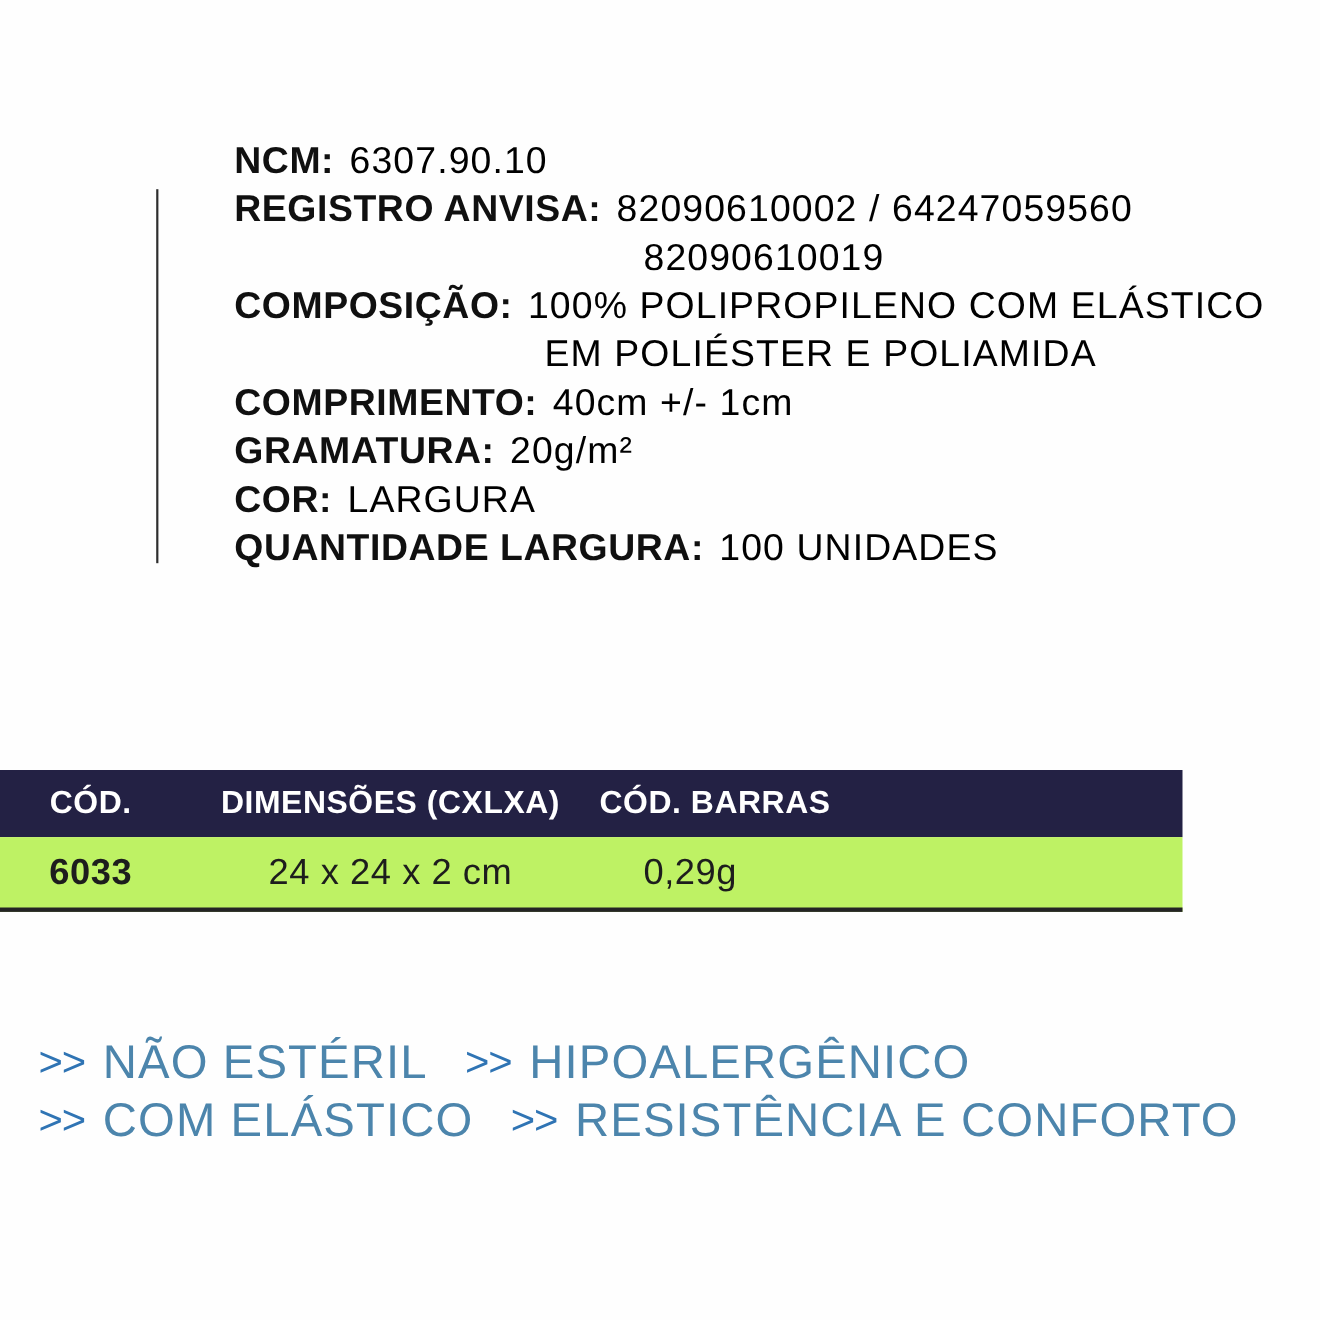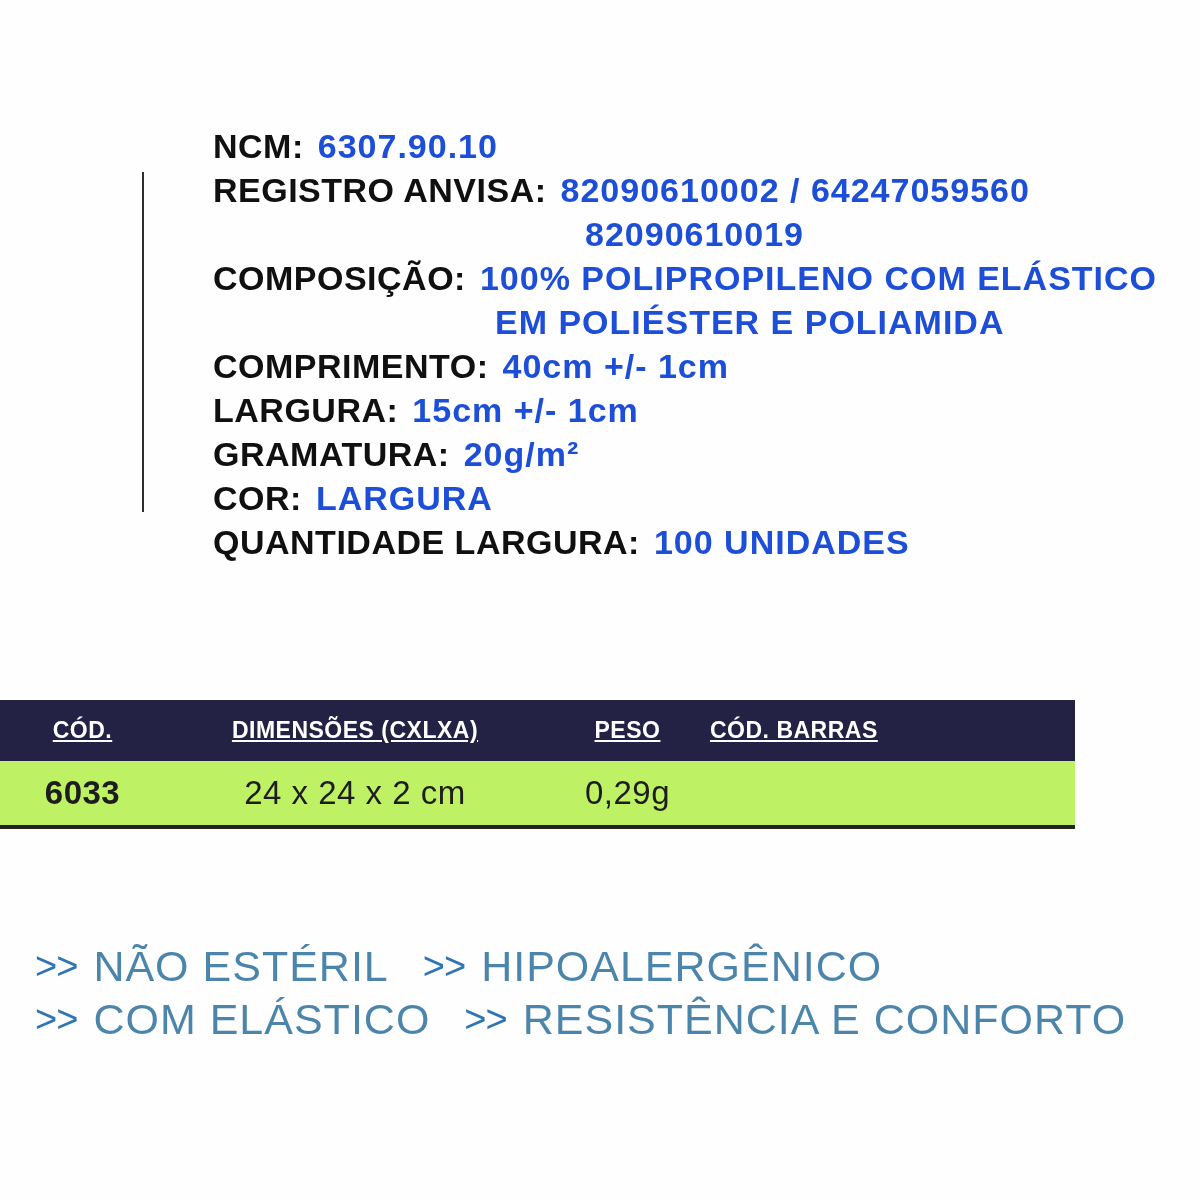--- a/index.html
+++ b/index.html
@@ -23,32 +23,32 @@
 
   
   .specs {
     position: absolute;
     left: 213px; top: 124px;
     font-size: 34px; line-height: 44px;
     white-space: nowrap;
   }
   .spec-line { white-space: nowrap; }
   .lbl { font-weight: 800; letter-spacing: 0.5px; color: #101010; margin-right: 14px; }
-  .val { font-weight: 700; color: #1d4ed8; letter-spacing: 1px; }
+  .val { font-weight: 400; color: #000000; letter-spacing: 1px; }
   .cont-reg  { padding-left: 372px; }
   .cont-comp { padding-left: 282px; }
 
   
   .spec-table { position: absolute; left: 0; top: 700px; width: 1075px; }
   .thead {
     display: flex; align-items: center;
     height: 61px;
     background: #232144;
     color: #ffffff;
-    font-weight: 700; font-size: 23px; letter-spacing: 0.5px; text-decoration: underline;
+    font-weight: 700; font-size: 29px; letter-spacing: 0.5px;
   }
   .trow {
     display: flex; align-items: center;
     height: 68px;
     background: #bef264;
     font-size: 33px; letter-spacing: 0.5px;
     border-bottom: 4px solid #242424;
     color: #1d1d1d;
   }
   .c0 { width: 165px; text-align: center; }
@@ -95,38 +95,34 @@
     <div class="spec-line">
       <span class="lbl">COMPOSIÇÃO:</span><span class="val">100% POLIPROPILENO COM ELÁSTICO</span>
     </div>
     <div class="spec-line cont-comp">
       <span class="val">EM POLIÉSTER E POLIAMIDA</span>
     </div>
     <div class="spec-line">
       <span class="lbl">COMPRIMENTO:</span><span class="val">40cm +/- 1cm</span>
     </div>
     <div class="spec-line">
-      <span class="lbl">LARGURA:</span><span class="val">15cm +/- 1cm</span>
-    </div>
-    <div class="spec-line">
       <span class="lbl">GRAMATURA:</span><span class="val">20g/m²</span>
     </div>
     <div class="spec-line">
       <span class="lbl">COR:</span><span class="val">LARGURA</span>
     </div>
     <div class="spec-line">
       <span class="lbl">QUANTIDADE LARGURA:</span><span class="val">100 UNIDADES</span>
     </div>
   </section>
 
   <section class="spec-table">
     <div class="thead">
       <div class="c0">CÓD.</div>
       <div class="c1">DIMENSÕES (CXLXA)</div>
-      <div class="c2">PESO</div>
       <div class="c3">CÓD. BARRAS</div>
     </div>
     <div class="trow">
       <div class="c0">6033</div>
       <div class="c1">24 x 24 x 2 cm</div>
       <div class="c2">0,29g</div>
     </div>
   </section>
 
   <section class="features">

